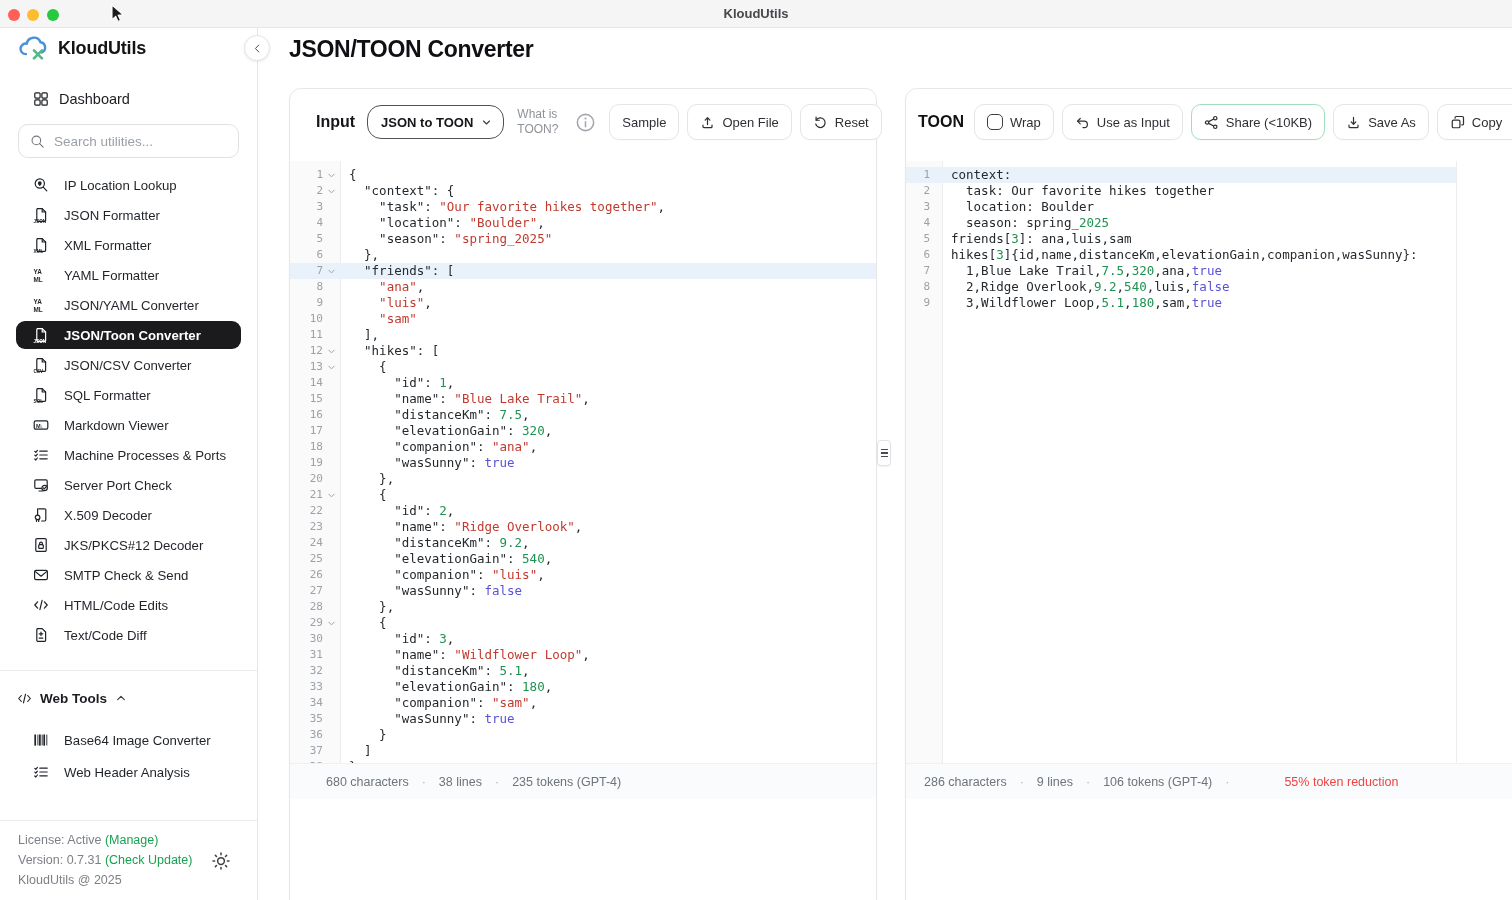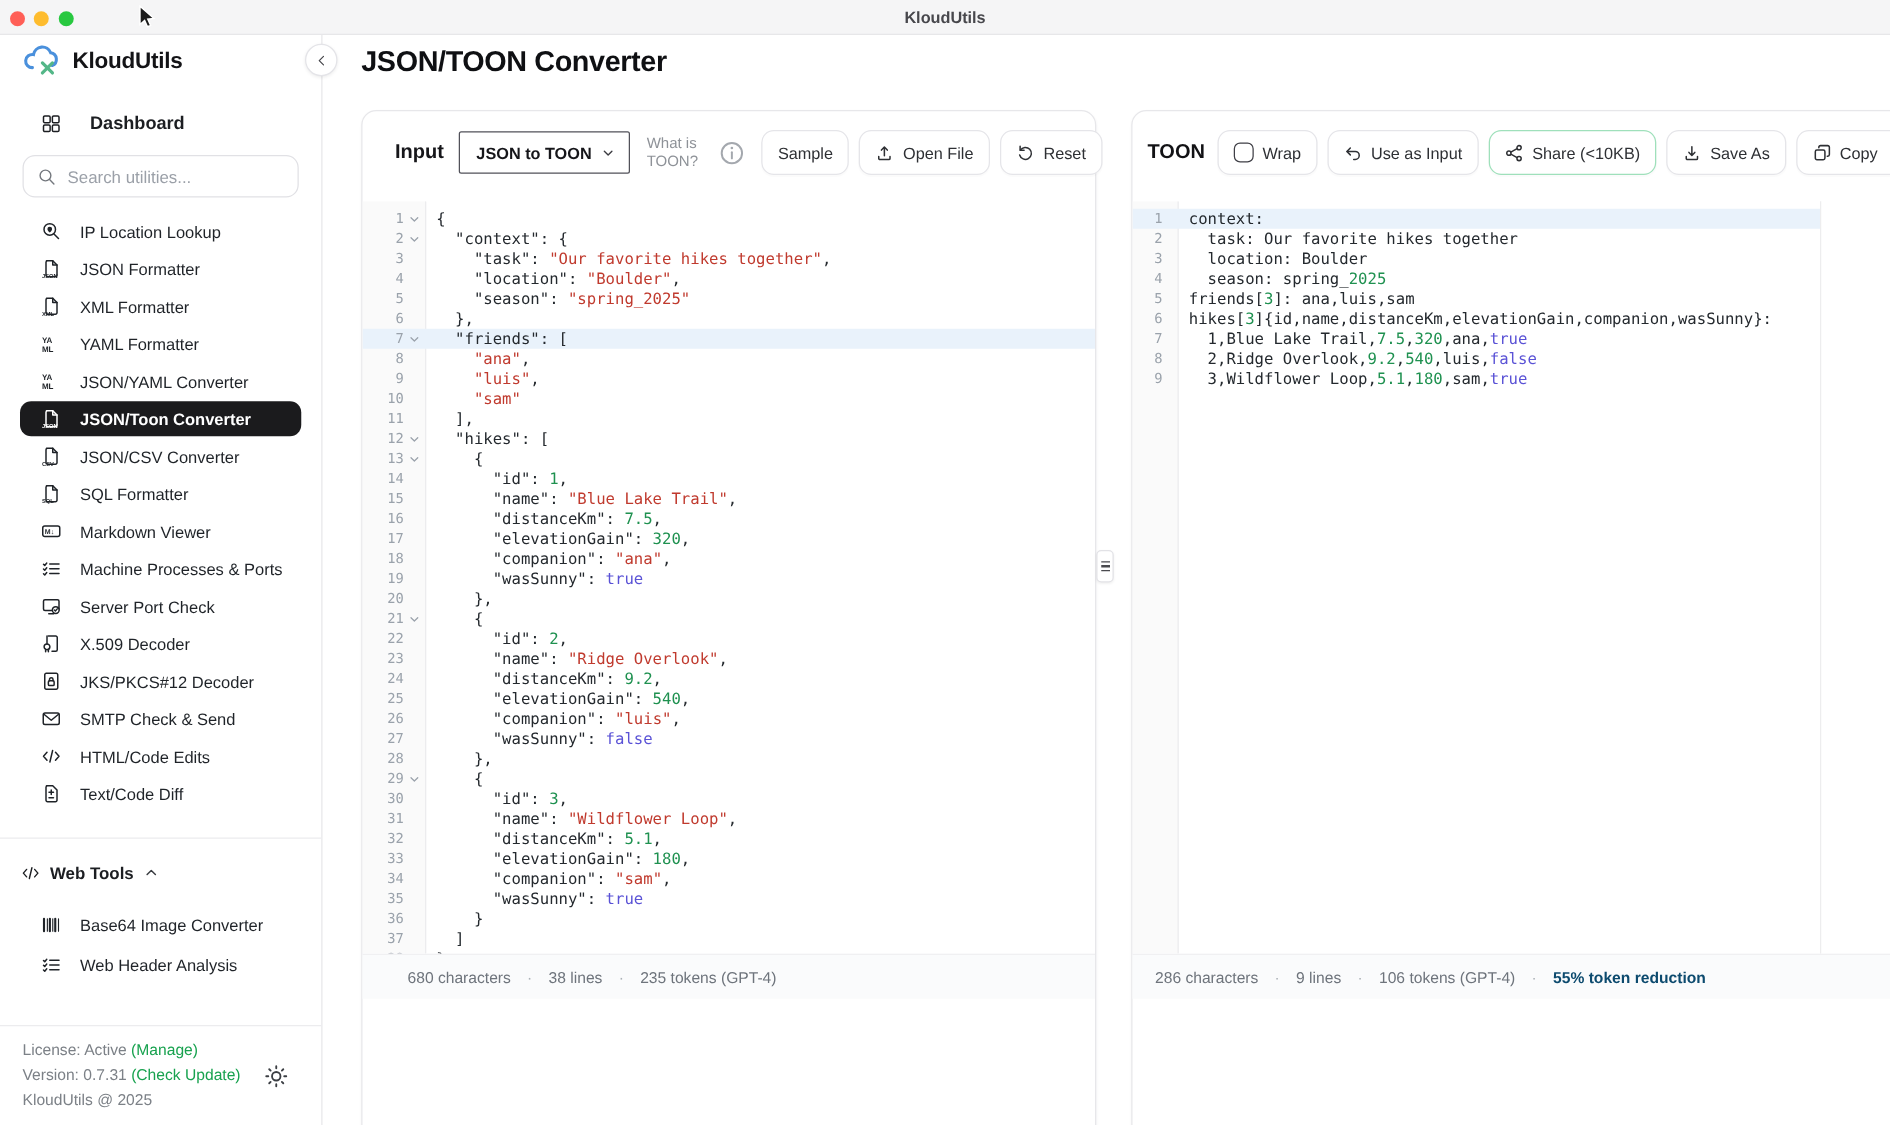--- a/index.html
+++ b/index.html
@@ -21,22 +21,22 @@
   .sidebar{position:relative;width:258px;flex:0 0 258px;background:#fff;border-right:1px solid #e7e7ea;z-index:5;}
   .main{position:relative;flex:1;overflow:hidden;background:#fff;}
 
   
   .logo-row{margin:3px 0 0 17px;height:34px;display:flex;align-items:center;gap:9px;}
   .brand{font-size:18px;font-weight:700;color:#141417;letter-spacing:-0.2px;}
   .collapse{position:absolute;top:7px;right:-13px;width:26px;height:26px;border-radius:50%;
     background:#fff;border:1px solid #e4e4e8;box-shadow:0 1px 3px rgba(0,0,0,.08);
     display:flex;align-items:center;justify-content:center;color:#45454a;cursor:pointer;}
   .collapse svg{width:13px;height:13px;}
-  .dash-row{margin:20px 16px 0;height:28px;display:flex;align-items:center;gap:23px;padding-left:17px;
-    font-size:14.5px;font-weight:700;color:#1c1e22;cursor:pointer;}
+  .dash-row{margin:20px 16px 0;height:28px;display:flex;align-items:center;gap:10px;padding-left:17px;
+    font-size:14.5px;font-weight:400;color:#1c1e22;cursor:pointer;}
   .searchbox{margin:11px 18px 0;height:34px;border:1px solid #e1e1e5;border-radius:10px;background:#fff;
     display:flex;align-items:center;gap:9px;padding:0 11px;}
   .searchbox input{border:none;outline:none;flex:1;font-size:13.5px;color:#0369a1;background:transparent;
     font-family:"Liberation Sans","DejaVu Sans",sans-serif;}
   .searchbox input::placeholder{color:#9ba0a8;}
   .nav{margin-top:13px;}
   .nav-item{height:28px;margin:2px 16px;border-radius:9px;display:flex;align-items:center;gap:15px;
     padding-left:17px;font-size:13.2px;font-weight:500;color:#1f2328;cursor:pointer;}
   .nav-item.active{background:#1b1b1d;color:#fff;font-weight:600;}
   .nico{width:16px;height:16px;flex:0 0 16px;display:inline-flex;}
@@ -66,21 +66,21 @@
   .drag-handle{position:absolute;left:619px;top:412px;width:14px;height:26px;background:#fff;
     border:1px solid #e2e2e6;border-radius:4px;box-shadow:0 1px 2px rgba(0,0,0,.06);
     display:flex;flex-direction:column;align-items:center;justify-content:center;gap:2px;cursor:col-resize;z-index:6;}
   .drag-handle i{display:block;width:7px;height:1.6px;background:#4a4a4f;}
 
   
   .ptoolbar{position:absolute;top:15px;left:26px;right:14px;height:36px;display:flex;align-items:center;}
   .panel-output .ptoolbar{left:12px;right:auto;width:640px;}
   .inp-label{font-size:16px;font-weight:600;color:#16161a;flex-shrink:0;}
   .out-label{font-size:16px;font-weight:700;color:#121215;flex-shrink:0;margin-right:2px;}
-  .mode-btn{margin-left:12px;height:34px;border:1.4px solid #515159;border-radius:2px;background:#fff;
+  .mode-btn{margin-left:12px;height:34px;border:1.4px solid #515159;border-radius:14px;background:#fff;
     display:inline-flex;align-items:center;gap:8px;padding:0 11px 0 13px;font-size:13px;font-weight:600;
     color:#16161a;cursor:pointer;flex-shrink:0;}
   .mode-btn .chev{width:11px;height:11px;display:inline-flex;color:#3c3c42;}
   .mode-btn .chev svg{width:100%;height:100%;}
   .whatis{margin-left:13px;width:58px;font-size:12px;line-height:15px;color:#8e9298;cursor:pointer;flex-shrink:0;}
   .tb-right{margin-left:auto;display:flex;align-items:center;gap:8px;}
   .btn{height:36px;display:inline-flex;align-items:center;gap:7px;padding:0 12px;background:#fff;
     border:1px solid #e5e5e9;border-radius:10px;font-size:13px;font-weight:500;color:#2e3034;
     box-shadow:0 1px 1px rgba(0,0,0,.02);cursor:pointer;flex-shrink:0;white-space:nowrap;}
   .btn-share{border-color:#9fe0bb;}
@@ -109,21 +109,21 @@
   .fold svg{width:9px;height:9px;}
   .ct{white-space:pre;padding-left:9px;color:#24292e;}
   .tk-p{color:#24292e;} .tk-s{color:#c03a2e;} .tk-n{color:#1f9150;} .tk-b{color:#5a52d6;}
 
   
   .statusbar{position:absolute;left:0;right:0;top:674px;height:36px;background:#fafbfc;
     border-top:1px solid #f0f0f2;display:flex;align-items:center;font-size:12.5px;color:#6e747c;
     padding-left:36px;white-space:nowrap;}
   .panel-output .statusbar{padding-left:18px;}
   .sdot{margin:0 13px;color:#aab0b6;}
-  .reduction{color:#0c4a6e;font-weight:700;}
+  .reduction{color:#ef4444;font-weight:400;margin-left:42px;}
 </style>
 </head>
 <body>
 
 <div class="titlebar">
   <span class="tl red"></span>
   <span class="tl yellow"></span>
   <span class="tl green"></span>
   <div class="tb-title">KloudUtils</div>
 </div>

